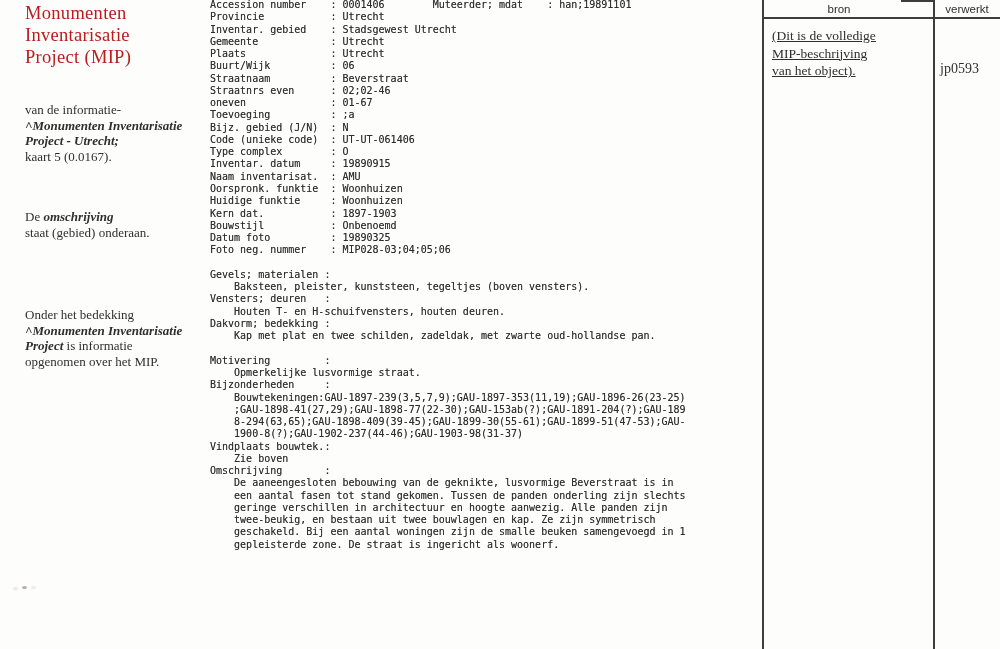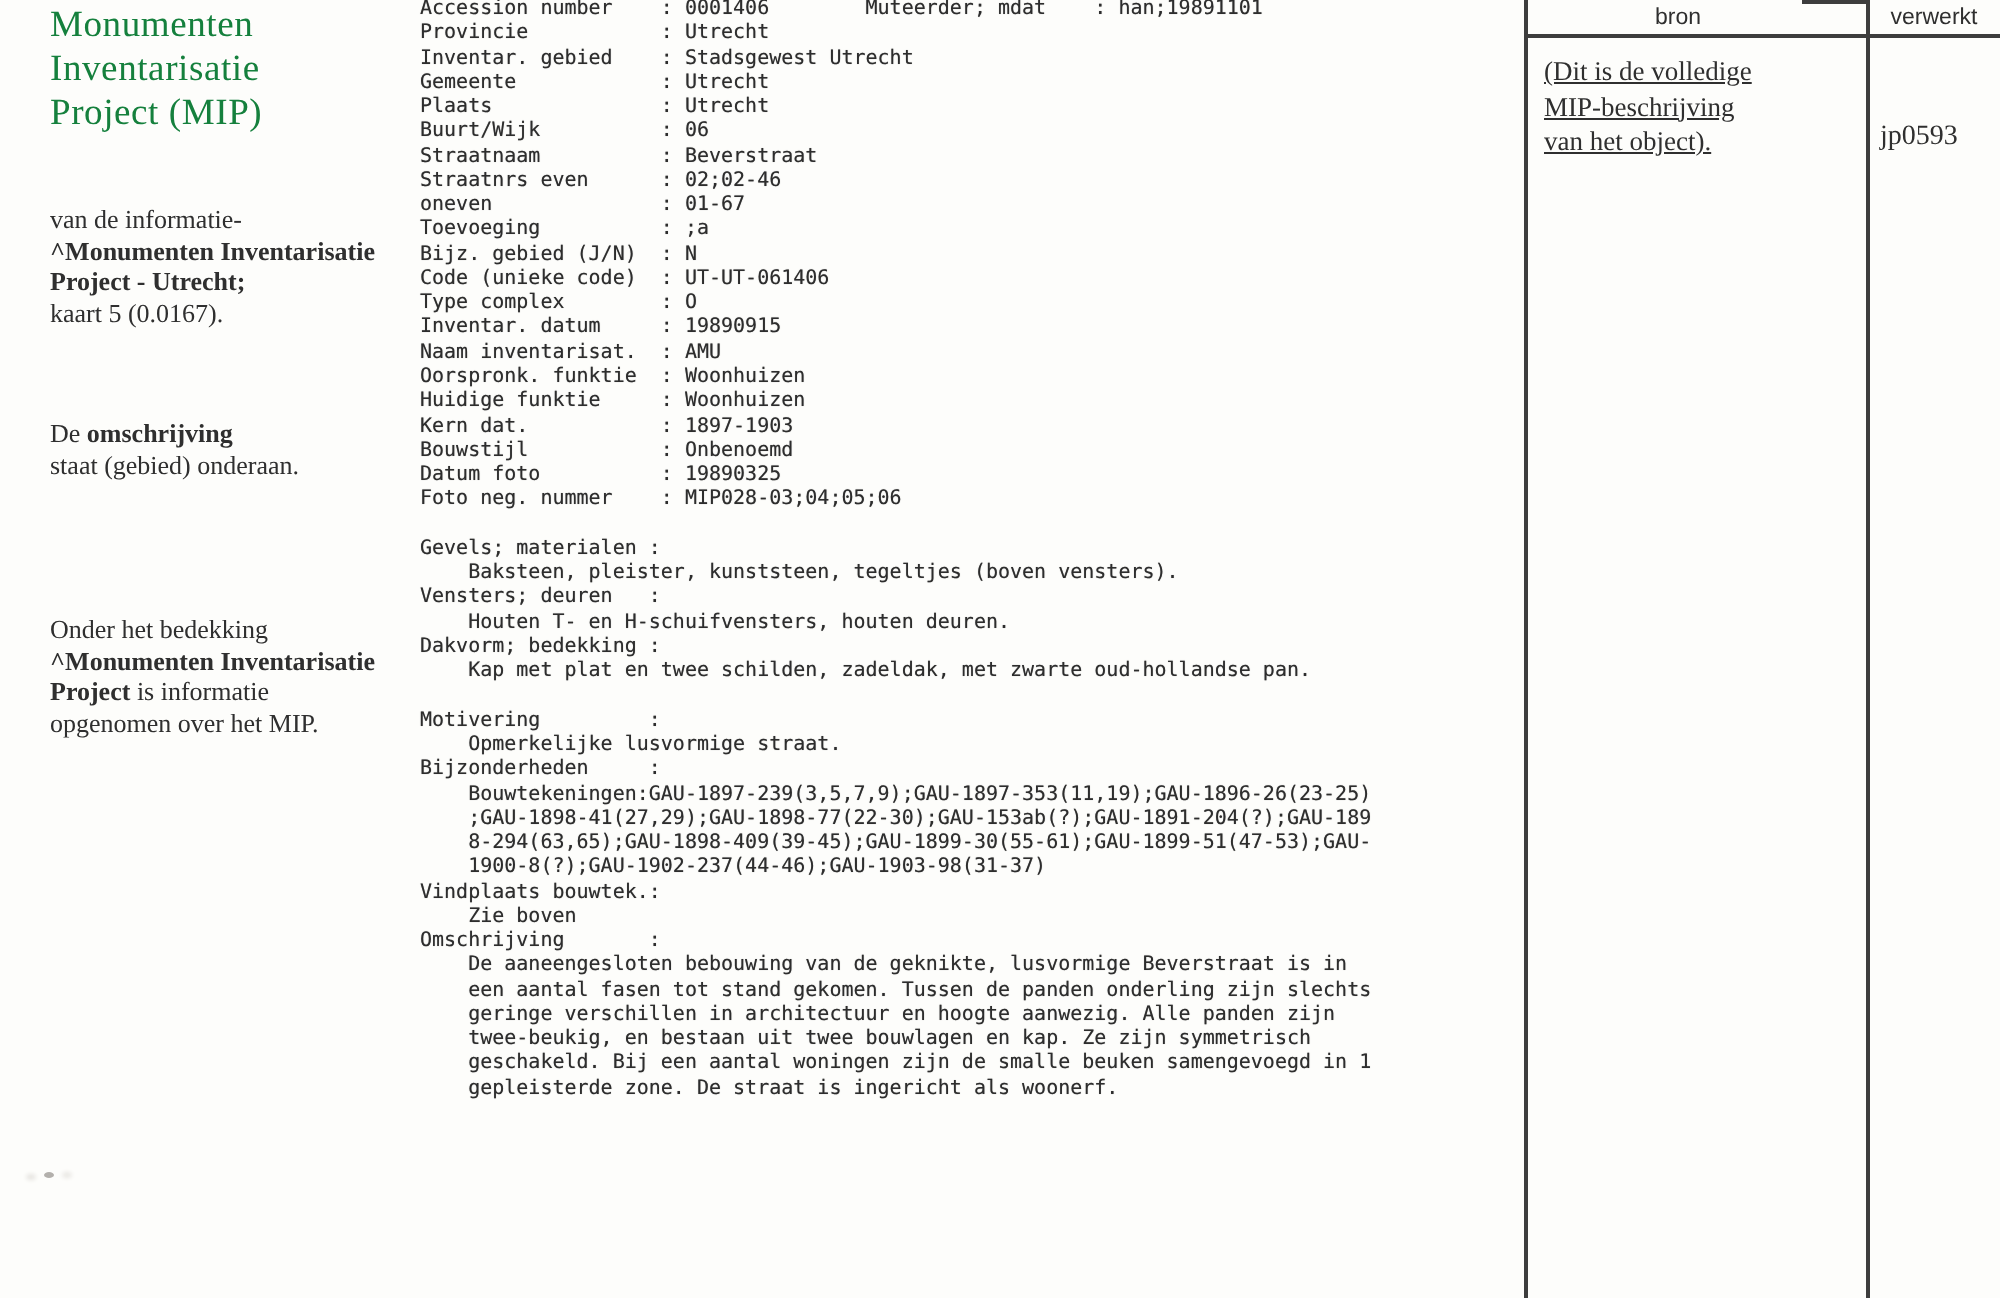--- a/index.html
+++ b/index.html
@@ -9,28 +9,28 @@
     background:#fdfdfb;
     font-family:"Liberation Serif", serif;
   }
   .page { position:absolute; inset:0; }
 
   
   .sidebar-title {
     position:absolute; left:25px; top:2px; margin:0;
     font-family:"Liberation Serif","DejaVu Serif",serif;
     font-size:18.5px; line-height:22px; font-weight:400;
-    letter-spacing:0.3px; color:#15803d; white-space:pre-line;
+    letter-spacing:0.3px; color:#b91c1c; white-space:pre-line;
   }
   .para {
     position:absolute; left:25px; width:205px;
     font-family:"Liberation Serif","DejaVu Serif",serif;
     font-size:13px; line-height:15.5px; color:var(--serif-ink);
   }
-  .para .b { font-weight:bold; }
+  .para .b { font-weight:bold;font-style:italic; }
   #para-0 { top:102px; }
   #para-1 { top:209px; }
   #para-2 { top:307px; }
 
   
   .record {
     position:absolute; left:210px; top:-1px; margin:0;
     font-family:"DejaVu Sans Mono",monospace;
     font-size:10px; line-height:12.27px;
     color:var(--ink); white-space:pre;

